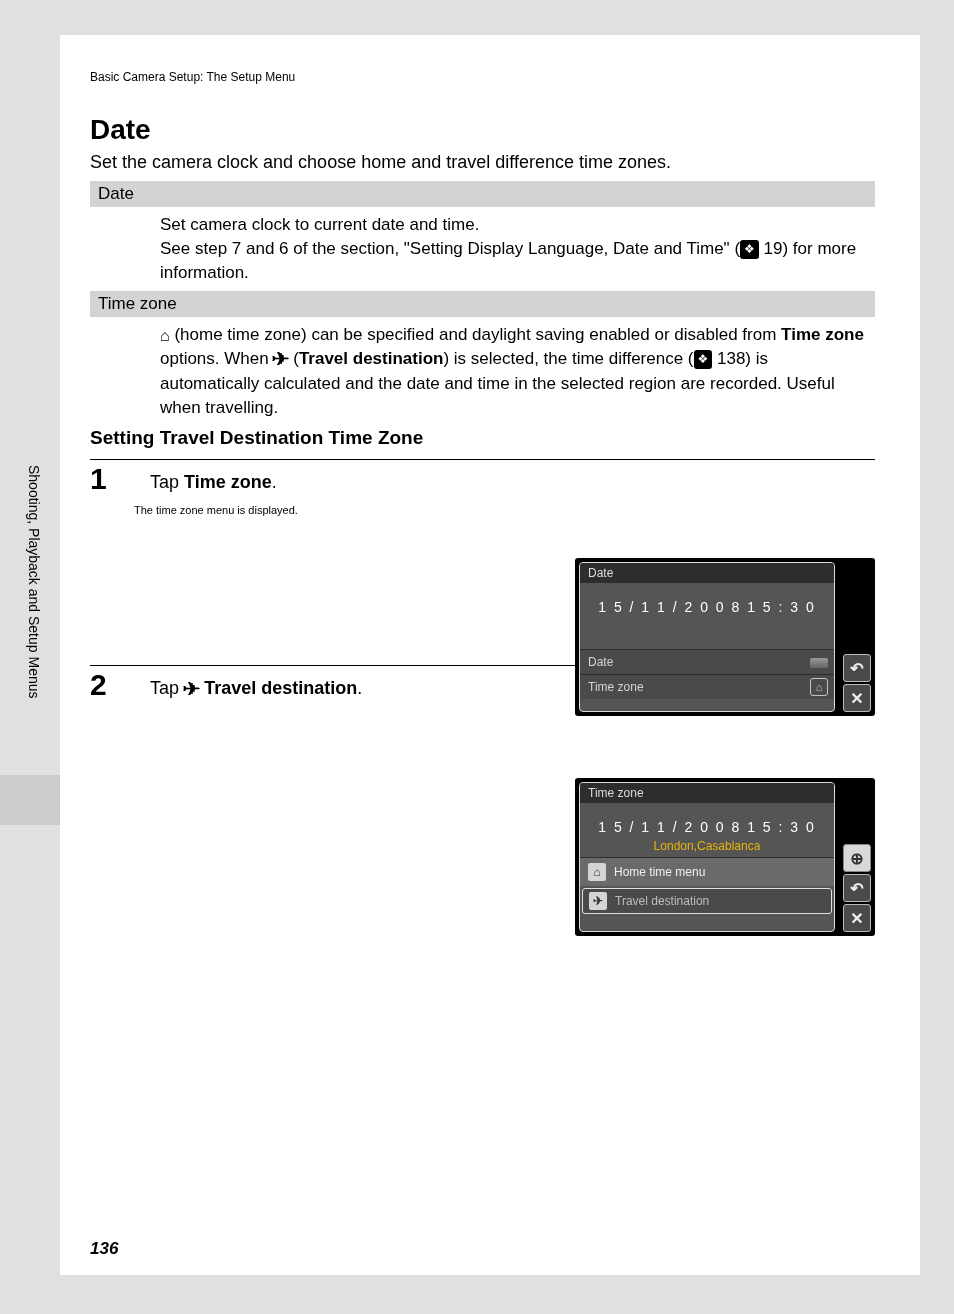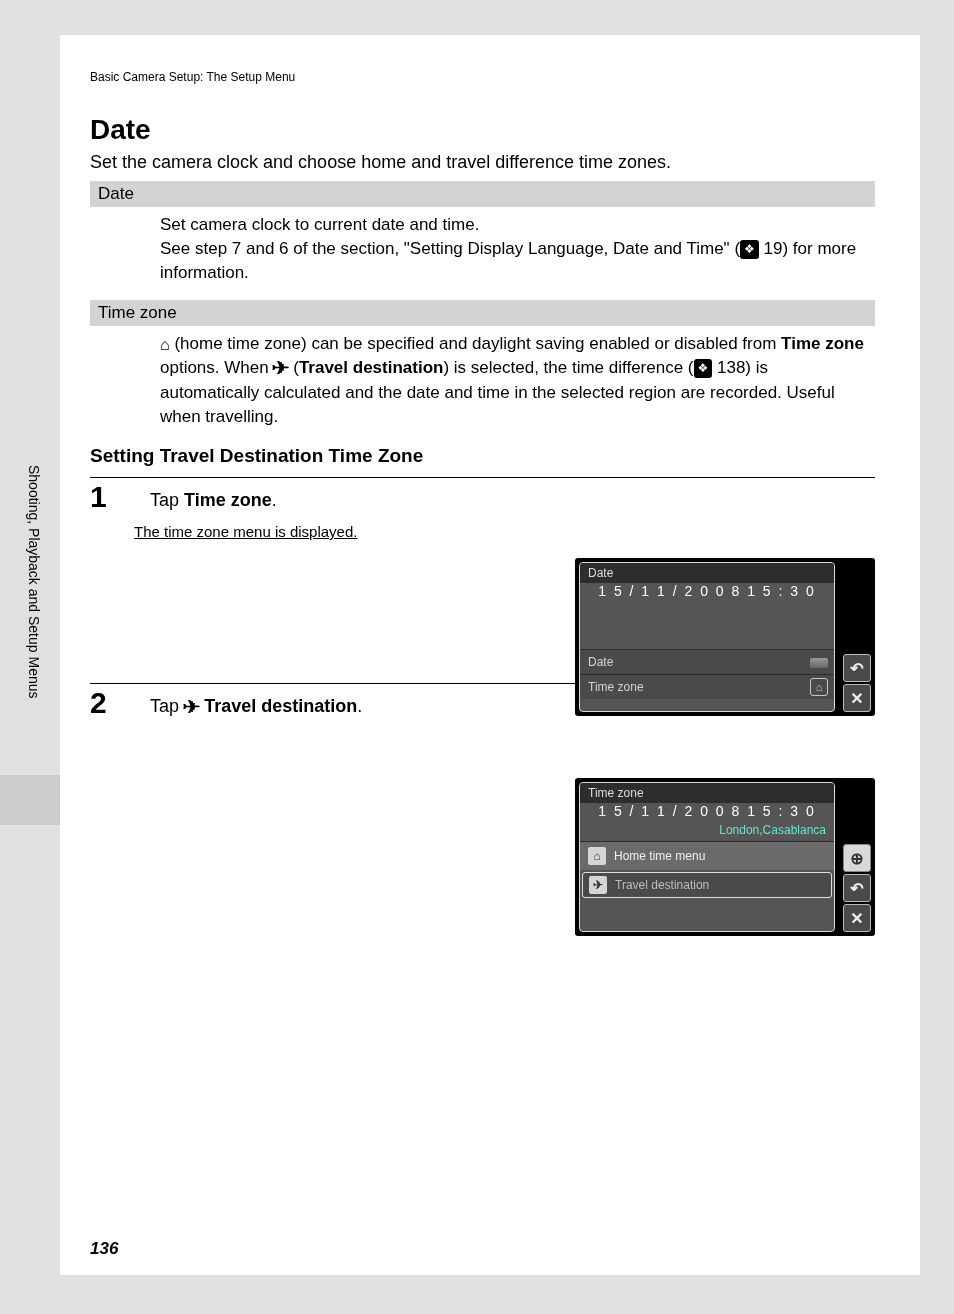--- a/index.html
+++ b/index.html
@@ -35,21 +35,21 @@
     font-weight: 300;
     margin-bottom: 8px;
   }
   .defbox { margin-bottom: 0; }
   .defhead {
     background: #d3d3d3;
     font-size: 17px;
     padding: 3px 8px;
   }
   .defbody {
-    padding: 6px 10px 16px 70px;
+    padding: 6px 10px 7px 70px;
     font-size: 17px;
     line-height: 1.4;
   }
   .mono-icon {
     display: inline-block;
     background: #000;
     color: #fff;
     font-size: 12px;
     border-radius: 3px;
     padding: 1px 4px;
@@ -86,25 +86,24 @@
     left: 0;
     top: 2px;
   }
   .step-title {
     font-size: 18px;
     margin-left: 60px;
     padding-top: 6px;
     margin-bottom: 10px;
   }
   .step-body {
-    font-size: 15px;
+    font-size: 11px;
     margin-left: 44px;
     width: 395px;
     line-height: 1.4;
-    text-decoration: underline;
   }
   .bold { font-weight: 700; }
 
   
   .side-tab {
     position: absolute;
     left: -60px;
     top: 430px;
     width: 60px;
     height: 360px;
@@ -192,29 +191,29 @@
     font-size: 12px;
     padding: 3px 8px;
     color: #ddd;
   }
   .lcd .lp-big {
     background: #555;
     text-align: center;
     font-size: 14px;
     letter-spacing: 2px;
     color: #fff;
-    padding: 0 0 2px 0;
+    padding: 16px 0 2px 0;
     height: 66px;
   }
   .lcd2 .lp-big { height: auto; padding-bottom: 4px; }
   .lcd .lp-loc {
-    text-align: right;
+    text-align: center;
     font-size: 12px;
     letter-spacing: 0;
-    color: #5eead4;
+    color: #eab308;
     padding: 4px 8px 0 8px;
   }
   .lcd .lp-row {
     background: #4a4a4a;
     border-top: 1px solid #2d2d2d;
     font-size: 12px;
     padding: 5px 8px;
     color: #d5d5d5;
     display: flex;
     align-items: center;

